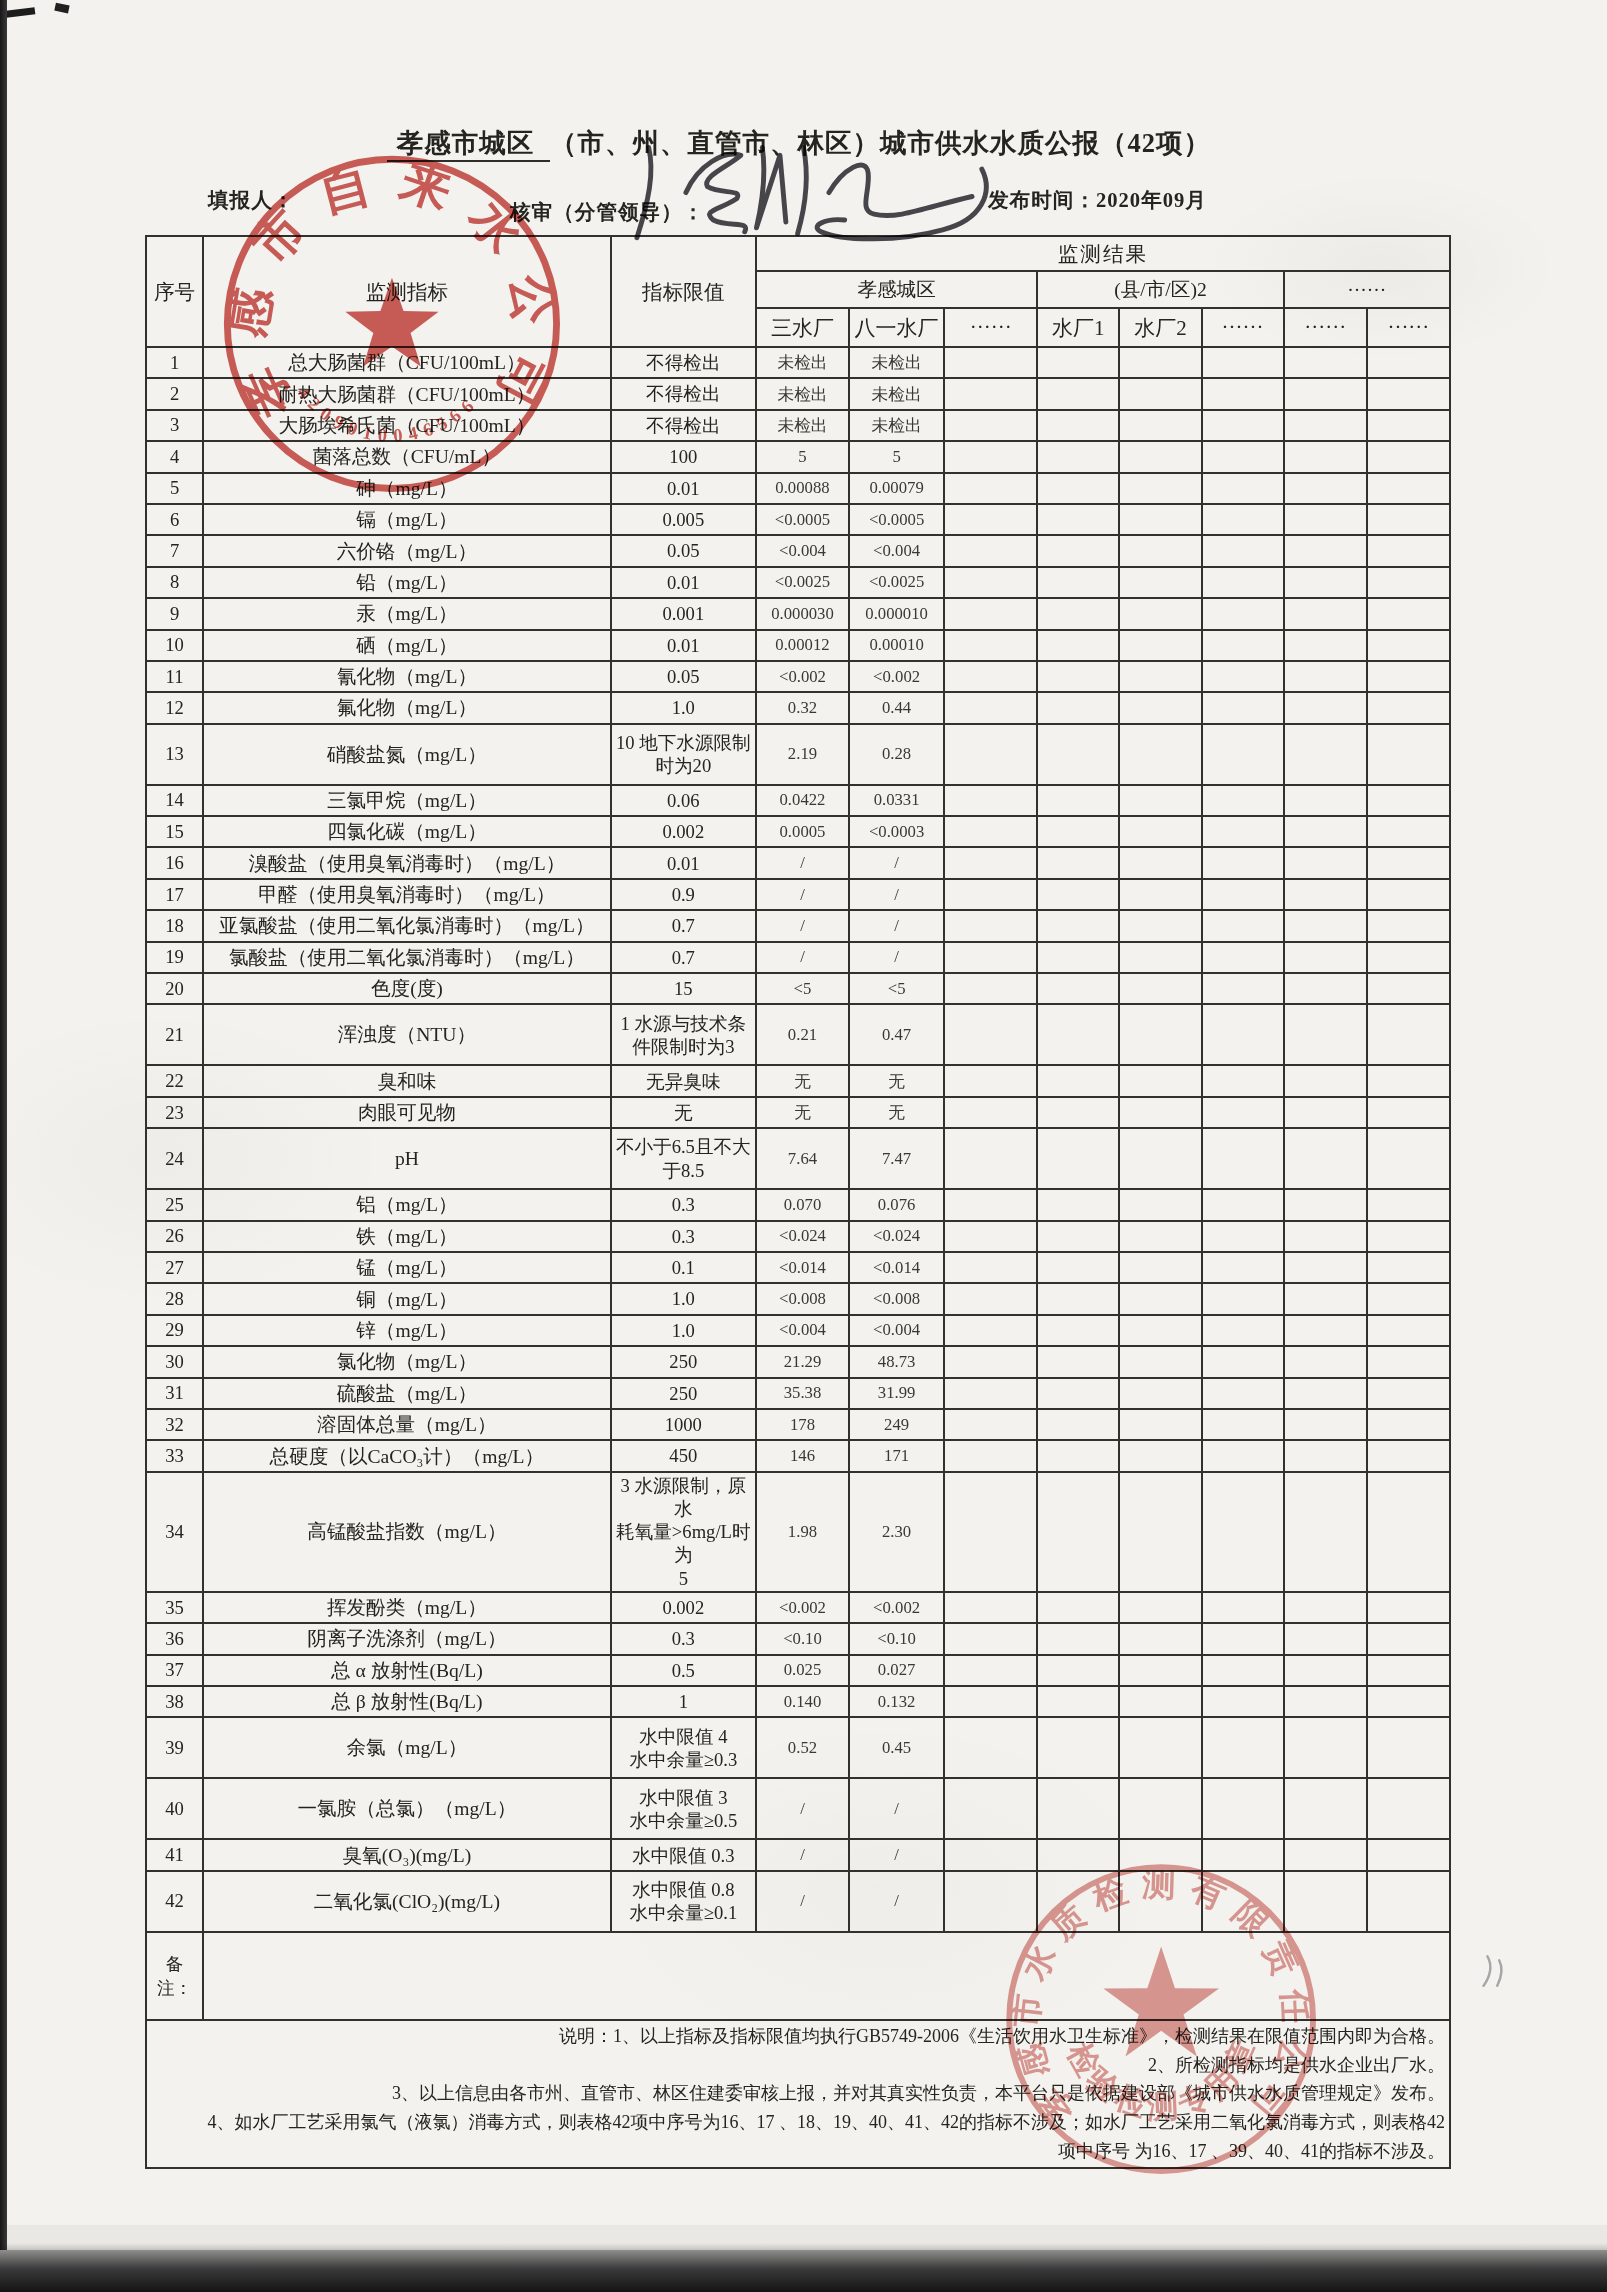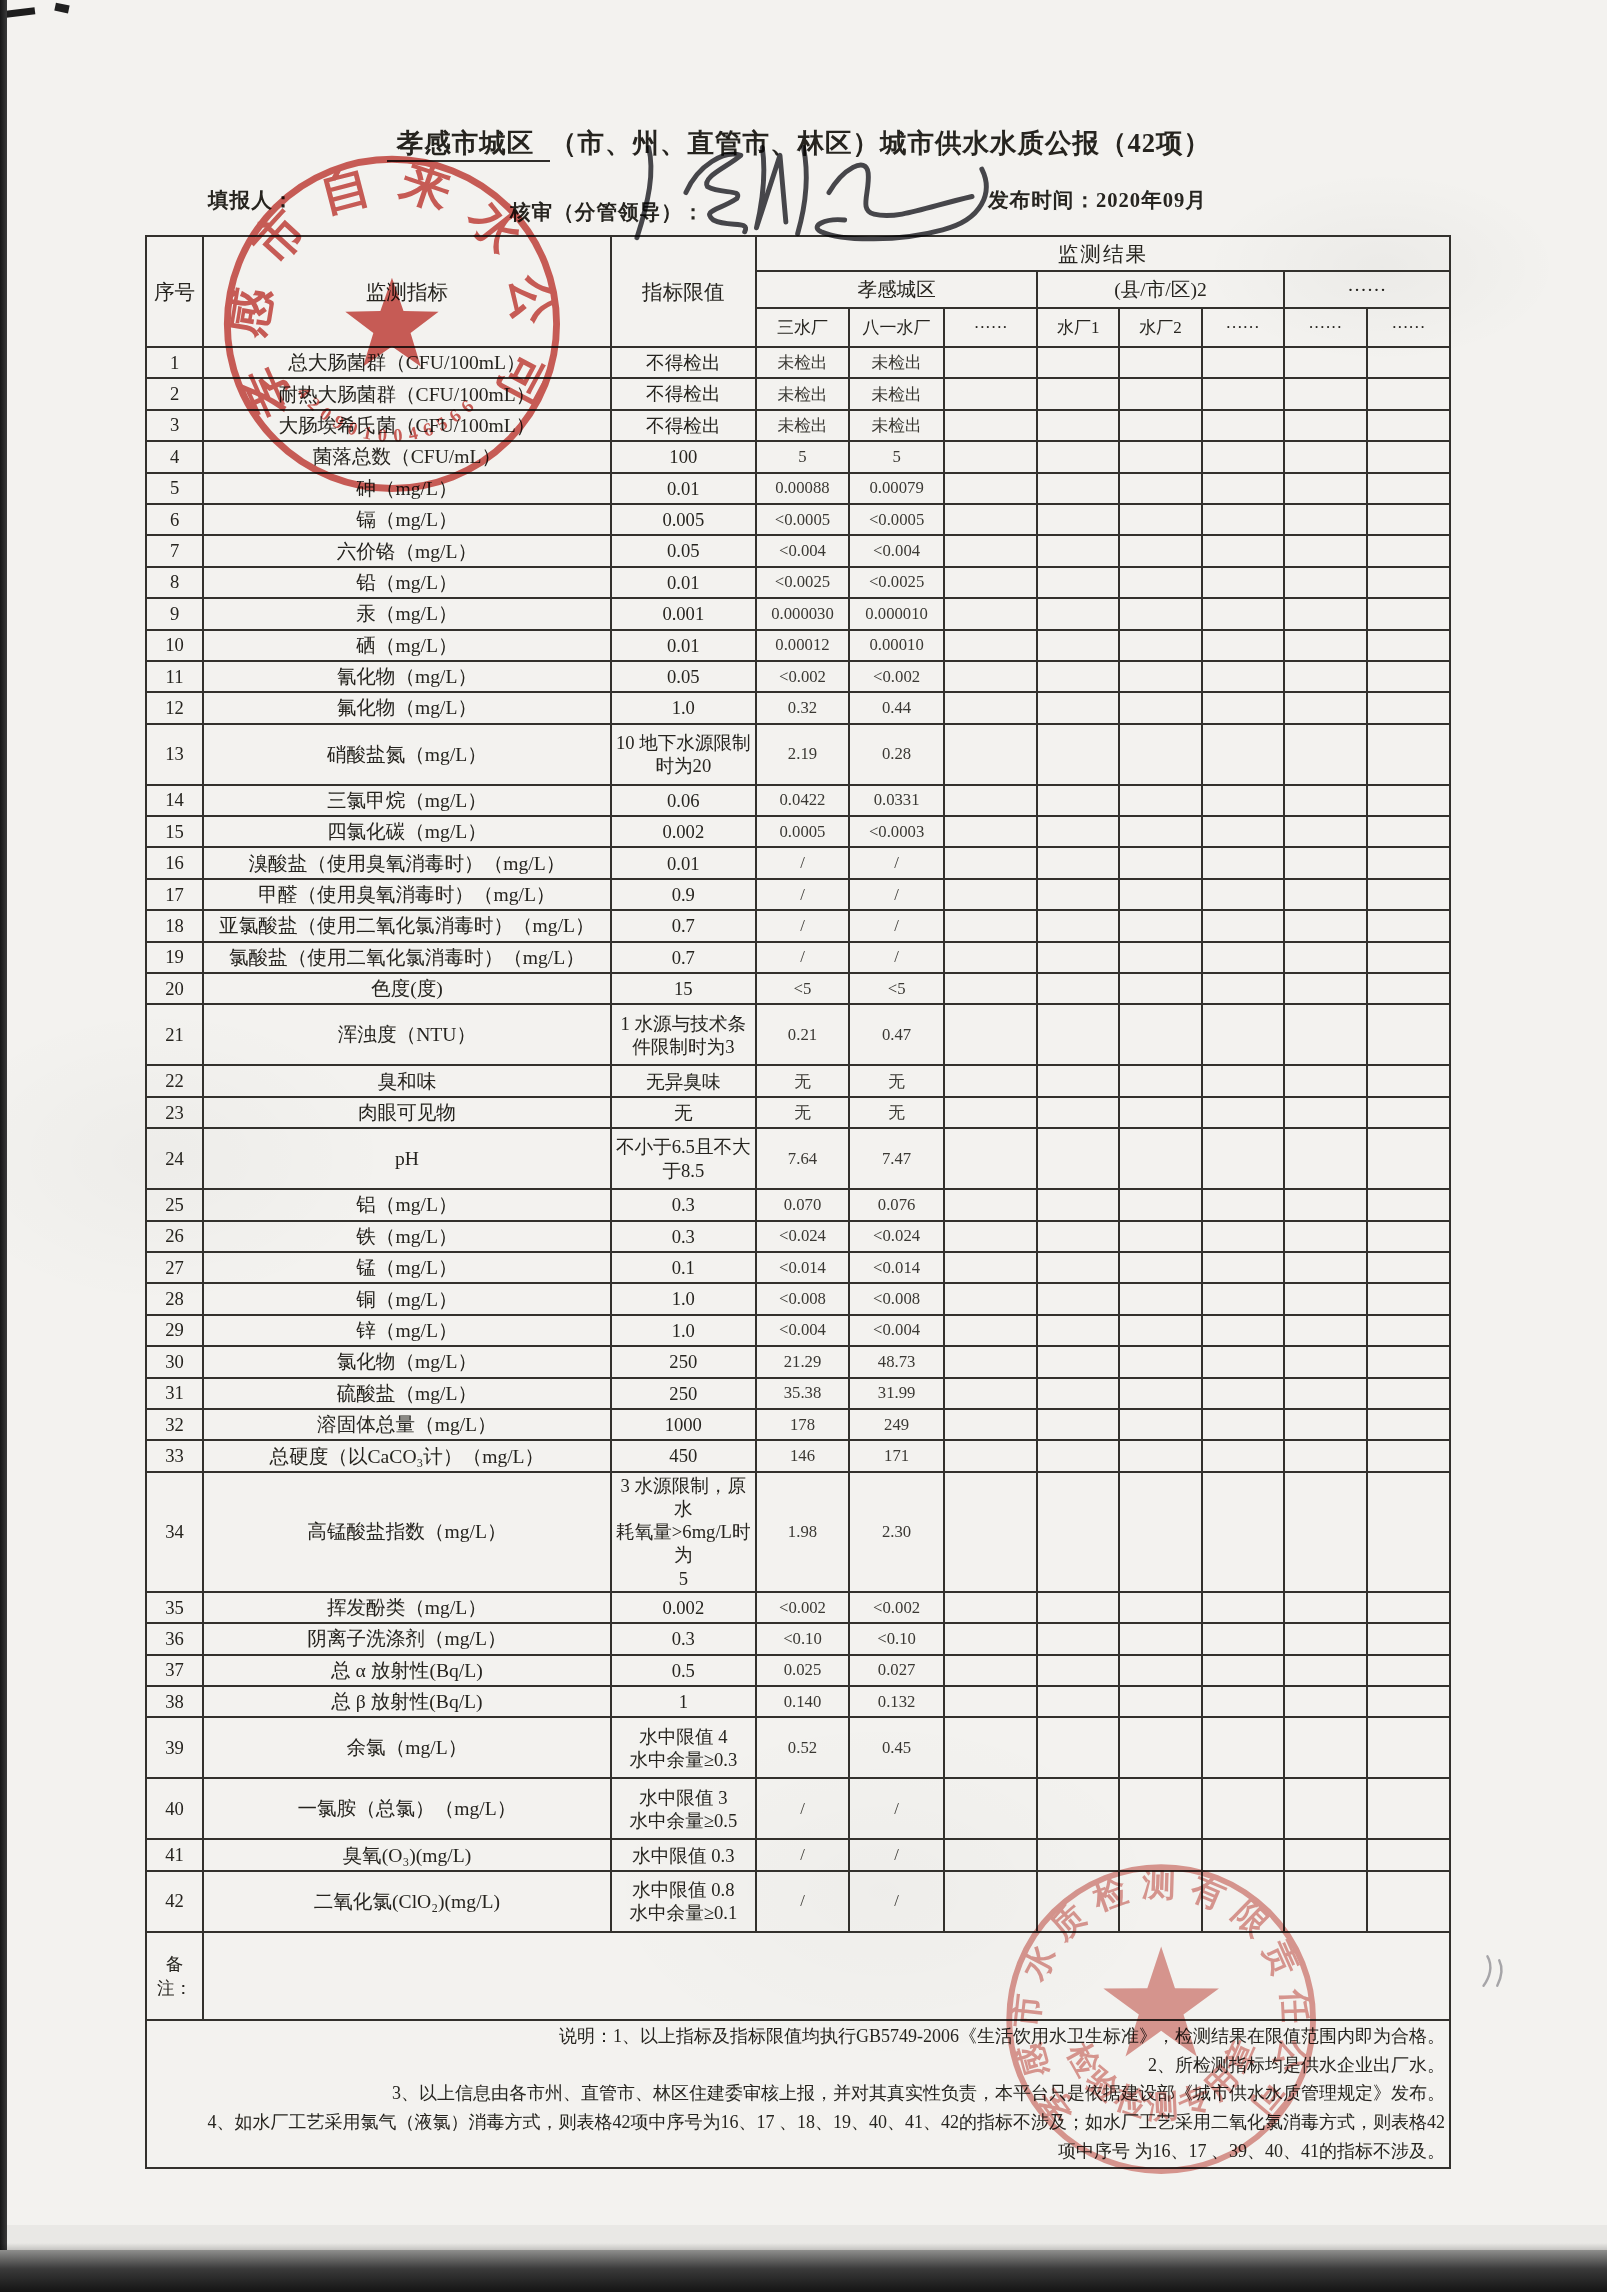--- a/index.html
+++ b/index.html
@@ -43,21 +43,21 @@
     border:2px solid #33312d;
     padding:1px 3.9px;
     text-align:center;vertical-align:middle;
     font-weight:normal;
     overflow:hidden;
   }
   table.report{border:2.9px solid #2c2a27;}
   th.hseq,th.hind,th.hlim{font-size:20.6px;}
   th.hres{font-size:20.6px;letter-spacing:2px;}
   th.hgroup{font-size:19.6px;height:33px;}
-  th.hplant{font-size:17px;height:35px;margin-left:6px;}
+  th.hplant{font-size:21px;height:35px;margin-left:6px;}
   tr.hrow1 th{height:31px;}
   td.c-no{font-size:18.6px;}
   td.c-ind{text-align:left;font-size:19.6px;padding-left:9.8px;}
   td.c-lim{font-size:18.6px;white-space:pre-line;line-height:1.25;}
   td.c-val{font-size:16.7px;color:#3a3833;}
   tbody#rows-body tr td{height:27.4px;}
   tbody#rows-body tr.h58 td{height:57px;}
   tbody#rows-body tr.h88 td{height:86px;border-radius:10px;}
   td.remark-label{font-size:17.6px;text-align:left;padding-left:5.9px;height:84px;margin-left:28px;}
   td.notes-cell{text-align:left;vertical-align:top;padding:9.8px 11.8px 13.7px 13.7px;}

